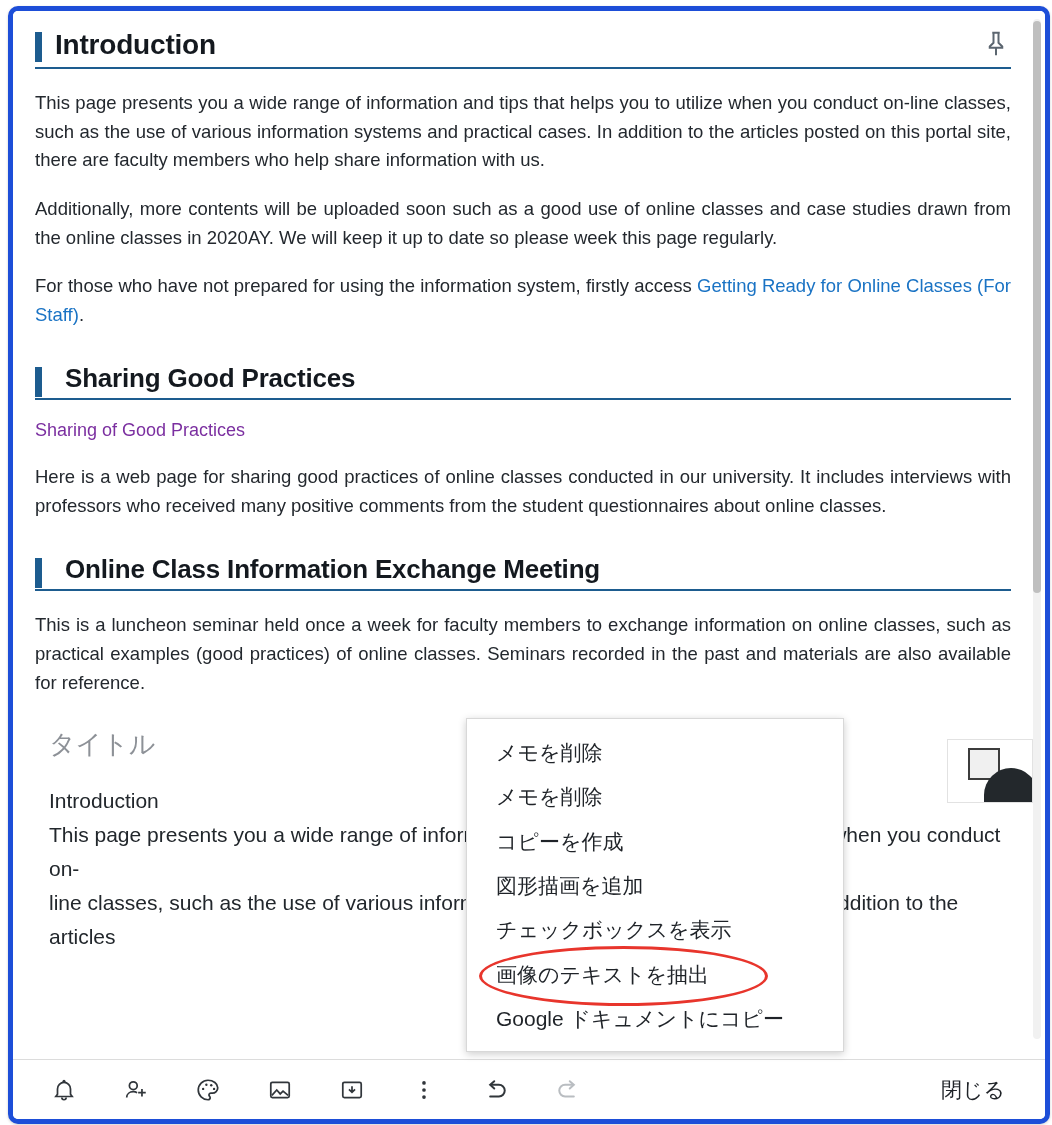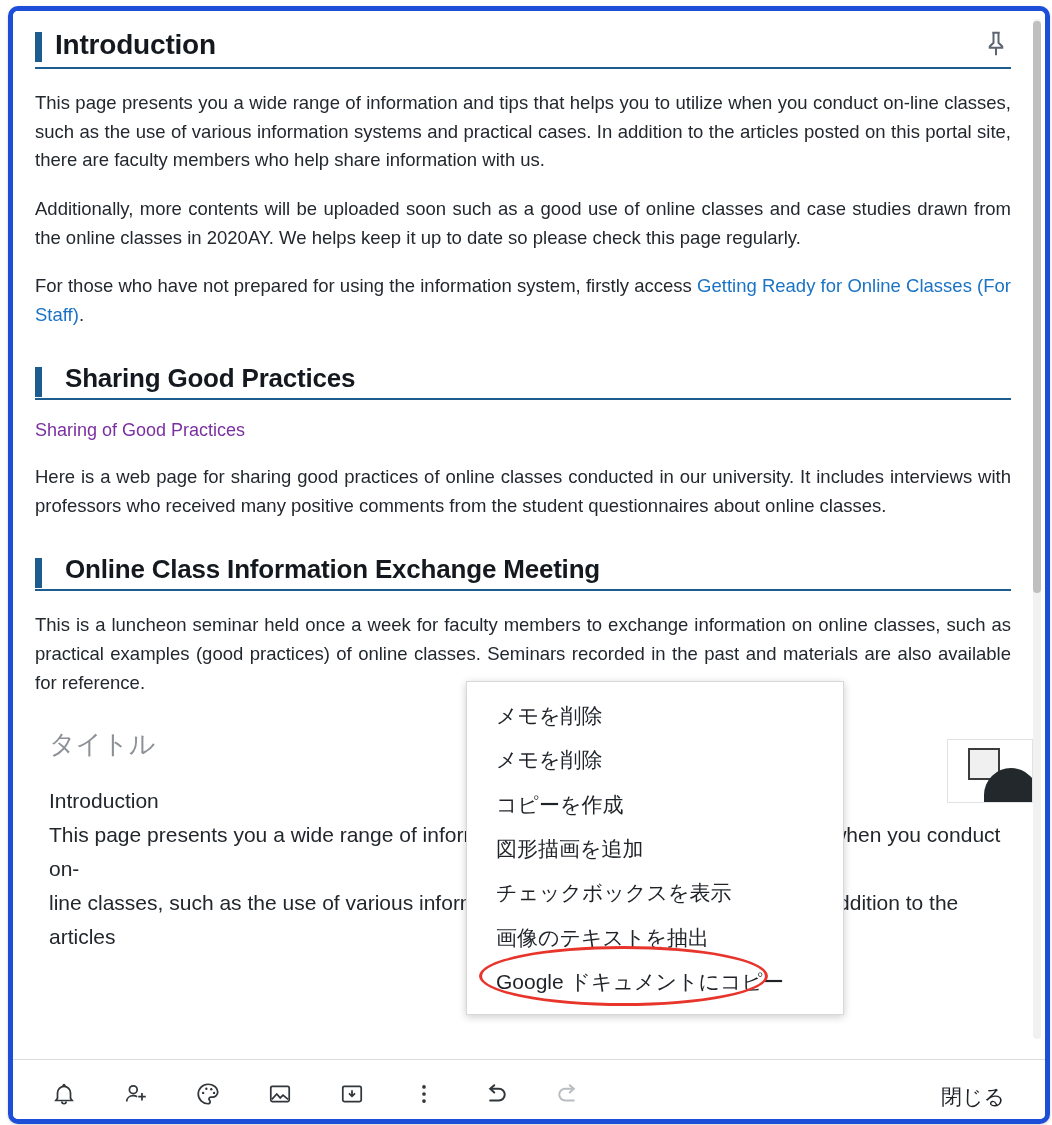--- a/index.html
+++ b/index.html
@@ -142,21 +142,21 @@
     width: 8px;
     height: 572px;
     background: #bfbfbf;
     border-radius: 4px;
   }
 
   
   .ctx-menu {
     position: absolute;
     left: 453px;
-    top: 670px;
+    top: 707px;
     width: 376px;
     background: #ffffff;
     border: 1px solid #d8d8d8;
     box-shadow: 0 2px 8px rgba(0,0,0,0.2);
     padding: 12px 0 10px 0;
     z-index: 40;
   }
   .ctx-item {
     font-size: 21px;
     color: #1f2328;
@@ -213,21 +213,21 @@
   
   .toolbar {
     position: absolute;
     left: 0;
     bottom: 0;
     width: 100%;
     height: 60px;
     background: #ffffff;
     border-top: 1px solid #dcdcdc;
     display: flex;
-    align-items: flex-end;
+    align-items: center;
     padding: 0 26px;
     box-sizing: border-box;
     font-family: Liberation Mono, monospace;
   }
   .tb-icon {
     width: 50px;
     height: 50px;
     margin-right: 22px;
     display: flex;
     align-items: center;
@@ -260,21 +260,21 @@
           <h2>Introduction</h2>
           <span class="pin-icon">
             <svg viewBox="0 0 24 24" width="30" height="30" fill="none" stroke="currentColor" stroke-width="1.6">
               <path d="M9 3h6M10 3v8l-3 3v1h10v-1l-3-3V3"></path>
               <line x1="12" y1="15" x2="12" y2="21"></line>
             </svg>
           </span>
         </div>
 
         <p class="body">This page presents you a wide range of information and tips that helps you to utilize when you conduct on-line classes, such as the use of various information systems and practical cases. In addition to the articles posted on this portal site, there are faculty members who help share information with us.</p>
-        <p class="body">Additionally, more contents will be uploaded soon such as a good use of online classes and case studies drawn from the online classes in 2020AY. We helps keep it up to date so please check this page regularly.</p>
+        <p class="body">Additionally, more contents will be uploaded soon such as a good use of online classes and case studies drawn from the online classes in 2020AY. We will keep it up to date so please week this page regularly.</p>
         <p class="body"><span>For those who have not prepared for using the information system, firstly access </span><a class="doclink" href="#">Getting Ready for Online Classes (For Staff)</a><span>.</span></p>
 
         <div class="spacer-14"></div>
 
         <div class="sec-head small">
           <span class="bar"></span>
           <h2>Sharing Good Practices</h2>
         </div>
         <p class="purple-line"><a class="purple" href="#">Sharing of Good Practices</a></p>
         <p class="body">Here is a web page for sharing good practices of online classes conducted in our university. It includes interviews with professors who received many positive comments from the student questionnaires about online classes.</p>

